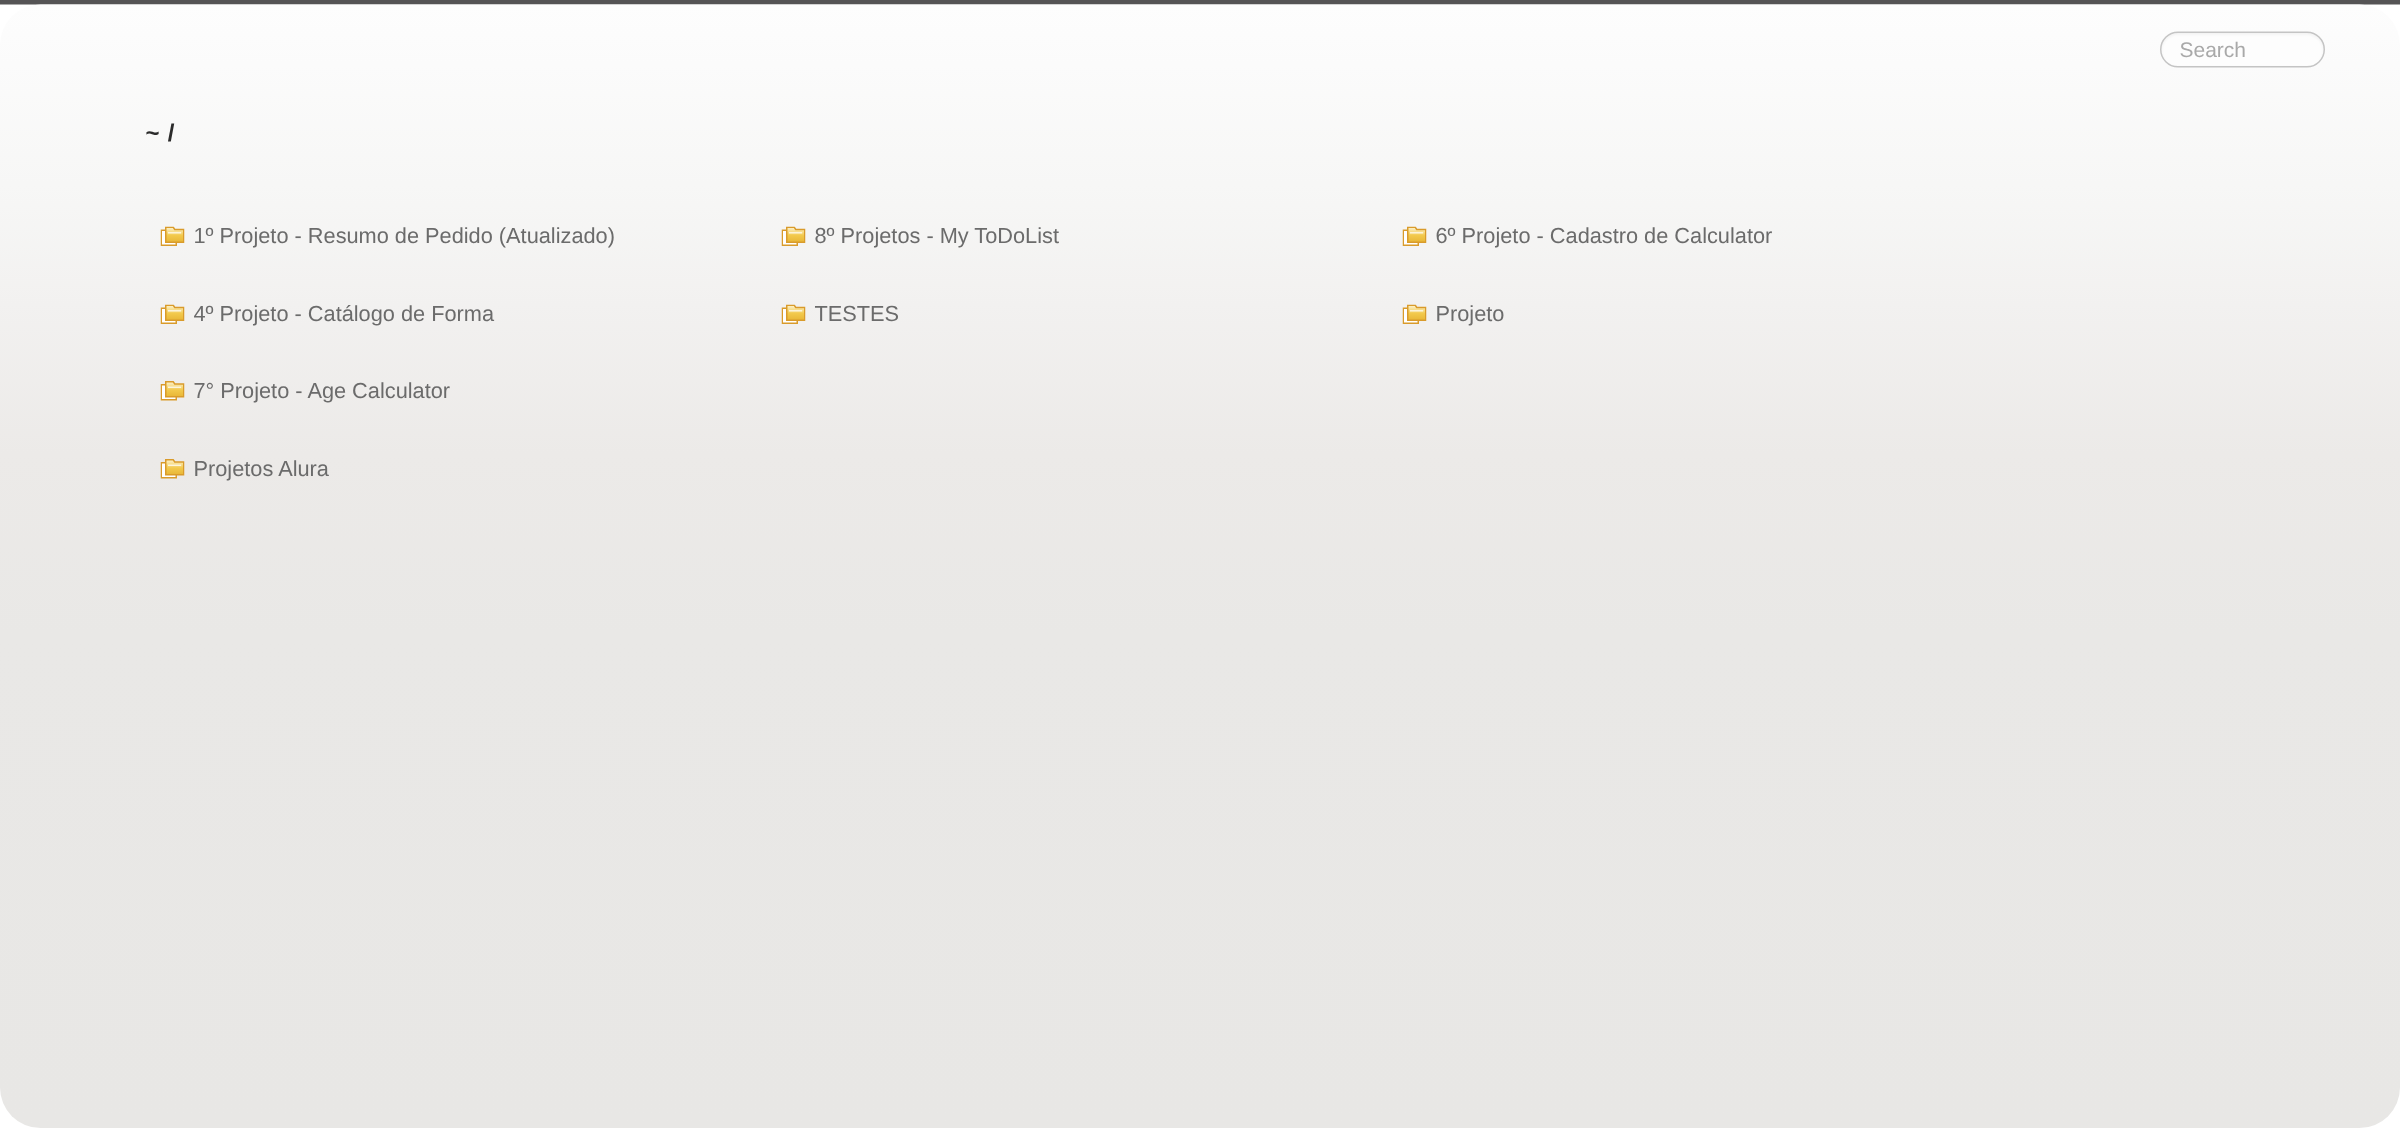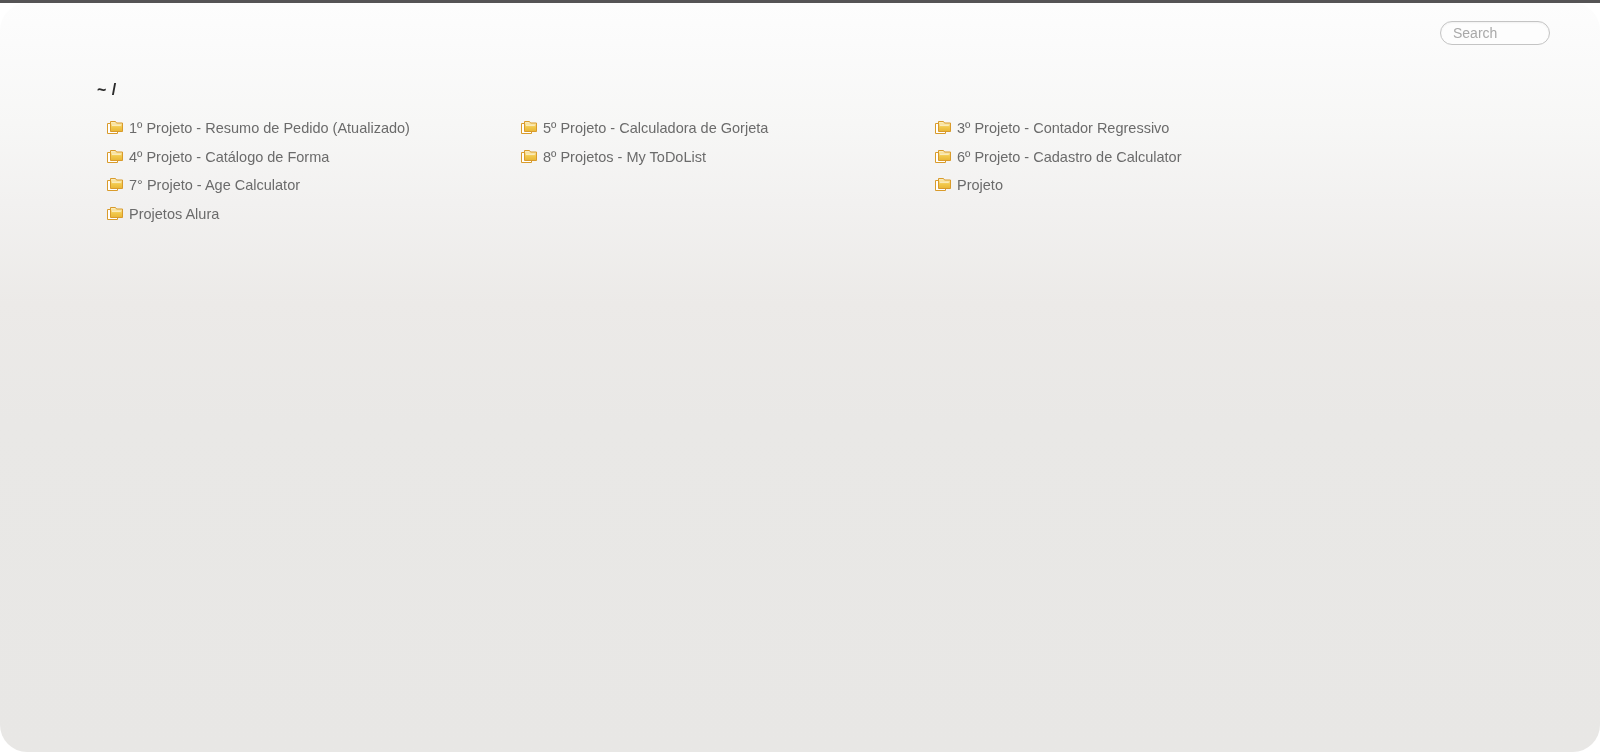--- a/index.html
+++ b/index.html
@@ -102,24 +102,25 @@
     position: absolute;
     top: 0;
   }
 
   .listing-column.col-0 { left: 107px;  width: 400px; }
   .listing-column.col-1 { left: 521px;  width: 400px; }
   .listing-column.col-2 { left: 935px;  width: 400px; }
 
   .entry {
     display: flex;
-    align-items: flex-start;
+    align-items: center;
     height: 28.5px;
     text-decoration: none;
     white-space: nowrap;
+    margin-top: 23px;
   }
 
   .entry .folder-icon {
     flex: 0 0 auto;
     width: 16px;
     height: 14px;
     margin-right: 6px;
     display: block;
   }
 
@@ -206,67 +207,52 @@
             <path d="M3.5 0.5 L8.5 0.5 L9.5 2 L15.5 2 L15.5 10.5 L3.5 10.5 Z" fill="url(#fg0_3)" stroke="#d99b2b" stroke-width="1"></path>
             <path d="M5 4.2 L13.8 4.2" stroke="#ffffff" stroke-width="1" opacity="0.75"></path>
           </svg>
           <span class="entry-label">Projetos Alura</span>
         </a>
       </div>
       <div class="listing-column col-1">
         <a class="entry" href="#">
           <svg class="folder-icon" viewBox="0 0 16 14">
             <defs>
-              <linearGradient id="fg1_1" x1="0" y1="0" x2="0" y2="1">
-                <stop offset="0%" stop-color="#fdf3cf"></stop>
-                <stop offset="55%" stop-color="#f2c94c"></stop>
-                <stop offset="100%" stop-color="#e8b636"></stop>
-              </linearGradient>
-            </defs>
-            <path d="M0.5 2.5 L0.5 12.5 L10.5 12.5 L10.5 2.5 Z" fill="#ffffff" stroke="#d99b2b" stroke-width="1"></path>
-            <path d="M3.5 0.5 L8.5 0.5 L9.5 2 L15.5 2 L15.5 10.5 L3.5 10.5 Z" fill="url(#fg1_1)" stroke="#d99b2b" stroke-width="1"></path>
-            <path d="M5 4.2 L13.8 4.2" stroke="#ffffff" stroke-width="1" opacity="0.75"></path>
-          </svg>
-          <span class="entry-label">5º Projeto - Calculadora de Gorjeta</span>
-        </a>
-        <a class="entry" href="#">
-          <svg class="folder-icon" viewBox="0 0 16 14">
-            <defs>
               <linearGradient id="fg1_2" x1="0" y1="0" x2="0" y2="1">
                 <stop offset="0%" stop-color="#fdf3cf"></stop>
                 <stop offset="55%" stop-color="#f2c94c"></stop>
                 <stop offset="100%" stop-color="#e8b636"></stop>
               </linearGradient>
             </defs>
             <path d="M0.5 2.5 L0.5 12.5 L10.5 12.5 L10.5 2.5 Z" fill="#ffffff" stroke="#d99b2b" stroke-width="1"></path>
             <path d="M3.5 0.5 L8.5 0.5 L9.5 2 L15.5 2 L15.5 10.5 L3.5 10.5 Z" fill="url(#fg1_2)" stroke="#d99b2b" stroke-width="1"></path>
             <path d="M5 4.2 L13.8 4.2" stroke="#ffffff" stroke-width="1" opacity="0.75"></path>
           </svg>
           <span class="entry-label">8º Projetos - My ToDoList</span>
+        </a>
+        <a class="entry" href="#">
+          <svg class="folder-icon" viewBox="0 0 16 14">
+            <defs>
+              <linearGradient id="fg1_3" x1="0" y1="0" x2="0" y2="1">
+                <stop offset="0%" stop-color="#fdf3cf"></stop>
+                <stop offset="55%" stop-color="#f2c94c"></stop>
+                <stop offset="100%" stop-color="#e8b636"></stop>
+              </linearGradient>
+            </defs>
+            <path d="M0.5 2.5 L0.5 12.5 L10.5 12.5 L10.5 2.5 Z" fill="#ffffff" stroke="#d99b2b" stroke-width="1"></path>
+            <path d="M3.5 0.5 L8.5 0.5 L9.5 2 L15.5 2 L15.5 10.5 L3.5 10.5 Z" fill="url(#fg1_3)" stroke="#d99b2b" stroke-width="1"></path>
+            <path d="M5 4.2 L13.8 4.2" stroke="#ffffff" stroke-width="1" opacity="0.75"></path>
+          </svg>
+          <span class="entry-label">TESTES</span>
         </a>
       </div>
       <div class="listing-column col-2">
         <a class="entry" href="#">
           <svg class="folder-icon" viewBox="0 0 16 14">
             <defs>
-              <linearGradient id="fg2_0" x1="0" y1="0" x2="0" y2="1">
-                <stop offset="0%" stop-color="#fdf3cf"></stop>
-                <stop offset="55%" stop-color="#f2c94c"></stop>
-                <stop offset="100%" stop-color="#e8b636"></stop>
-              </linearGradient>
-            </defs>
-            <path d="M0.5 2.5 L0.5 12.5 L10.5 12.5 L10.5 2.5 Z" fill="#ffffff" stroke="#d99b2b" stroke-width="1"></path>
-            <path d="M3.5 0.5 L8.5 0.5 L9.5 2 L15.5 2 L15.5 10.5 L3.5 10.5 Z" fill="url(#fg2_0)" stroke="#d99b2b" stroke-width="1"></path>
-            <path d="M5 4.2 L13.8 4.2" stroke="#ffffff" stroke-width="1" opacity="0.75"></path>
-          </svg>
-          <span class="entry-label">3º Projeto - Contador Regressivo</span>
-        </a>
-        <a class="entry" href="#">
-          <svg class="folder-icon" viewBox="0 0 16 14">
-            <defs>
               <linearGradient id="fg2_1" x1="0" y1="0" x2="0" y2="1">
                 <stop offset="0%" stop-color="#fdf3cf"></stop>
                 <stop offset="55%" stop-color="#f2c94c"></stop>
                 <stop offset="100%" stop-color="#e8b636"></stop>
               </linearGradient>
             </defs>
             <path d="M0.5 2.5 L0.5 12.5 L10.5 12.5 L10.5 2.5 Z" fill="#ffffff" stroke="#d99b2b" stroke-width="1"></path>
             <path d="M3.5 0.5 L8.5 0.5 L9.5 2 L15.5 2 L15.5 10.5 L3.5 10.5 Z" fill="url(#fg2_1)" stroke="#d99b2b" stroke-width="1"></path>
             <path d="M5 4.2 L13.8 4.2" stroke="#ffffff" stroke-width="1" opacity="0.75"></path>
           </svg>

